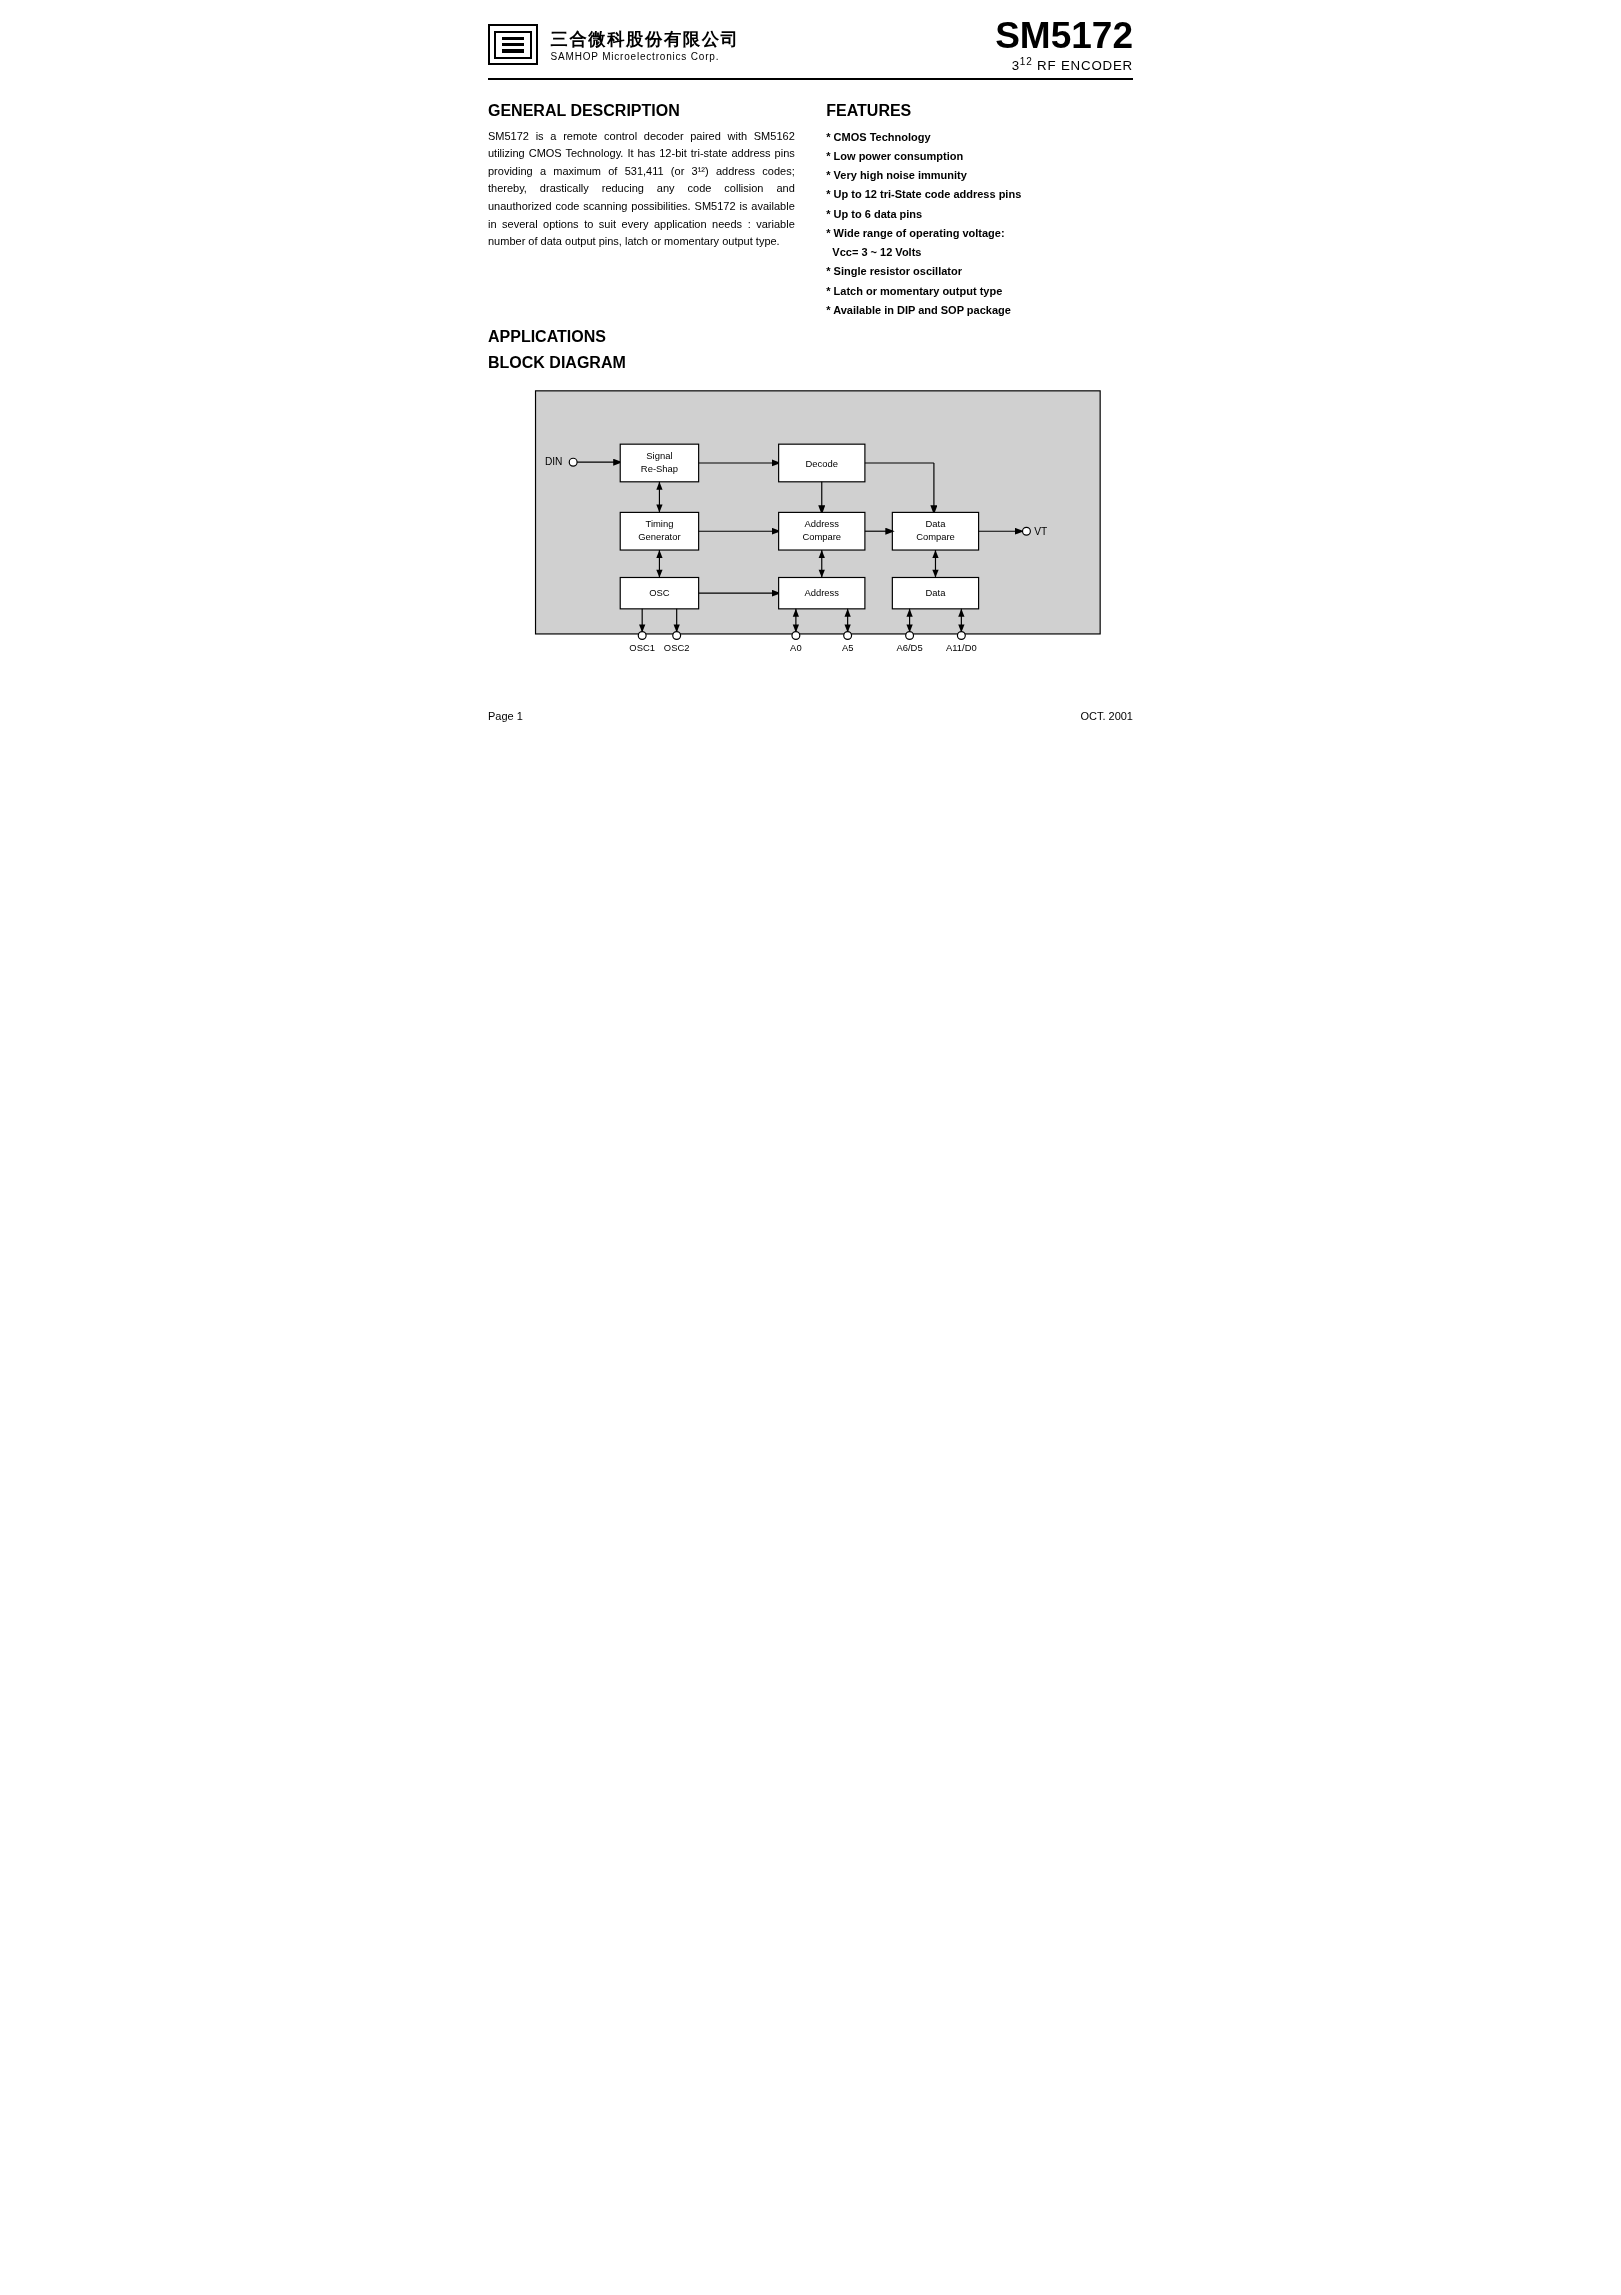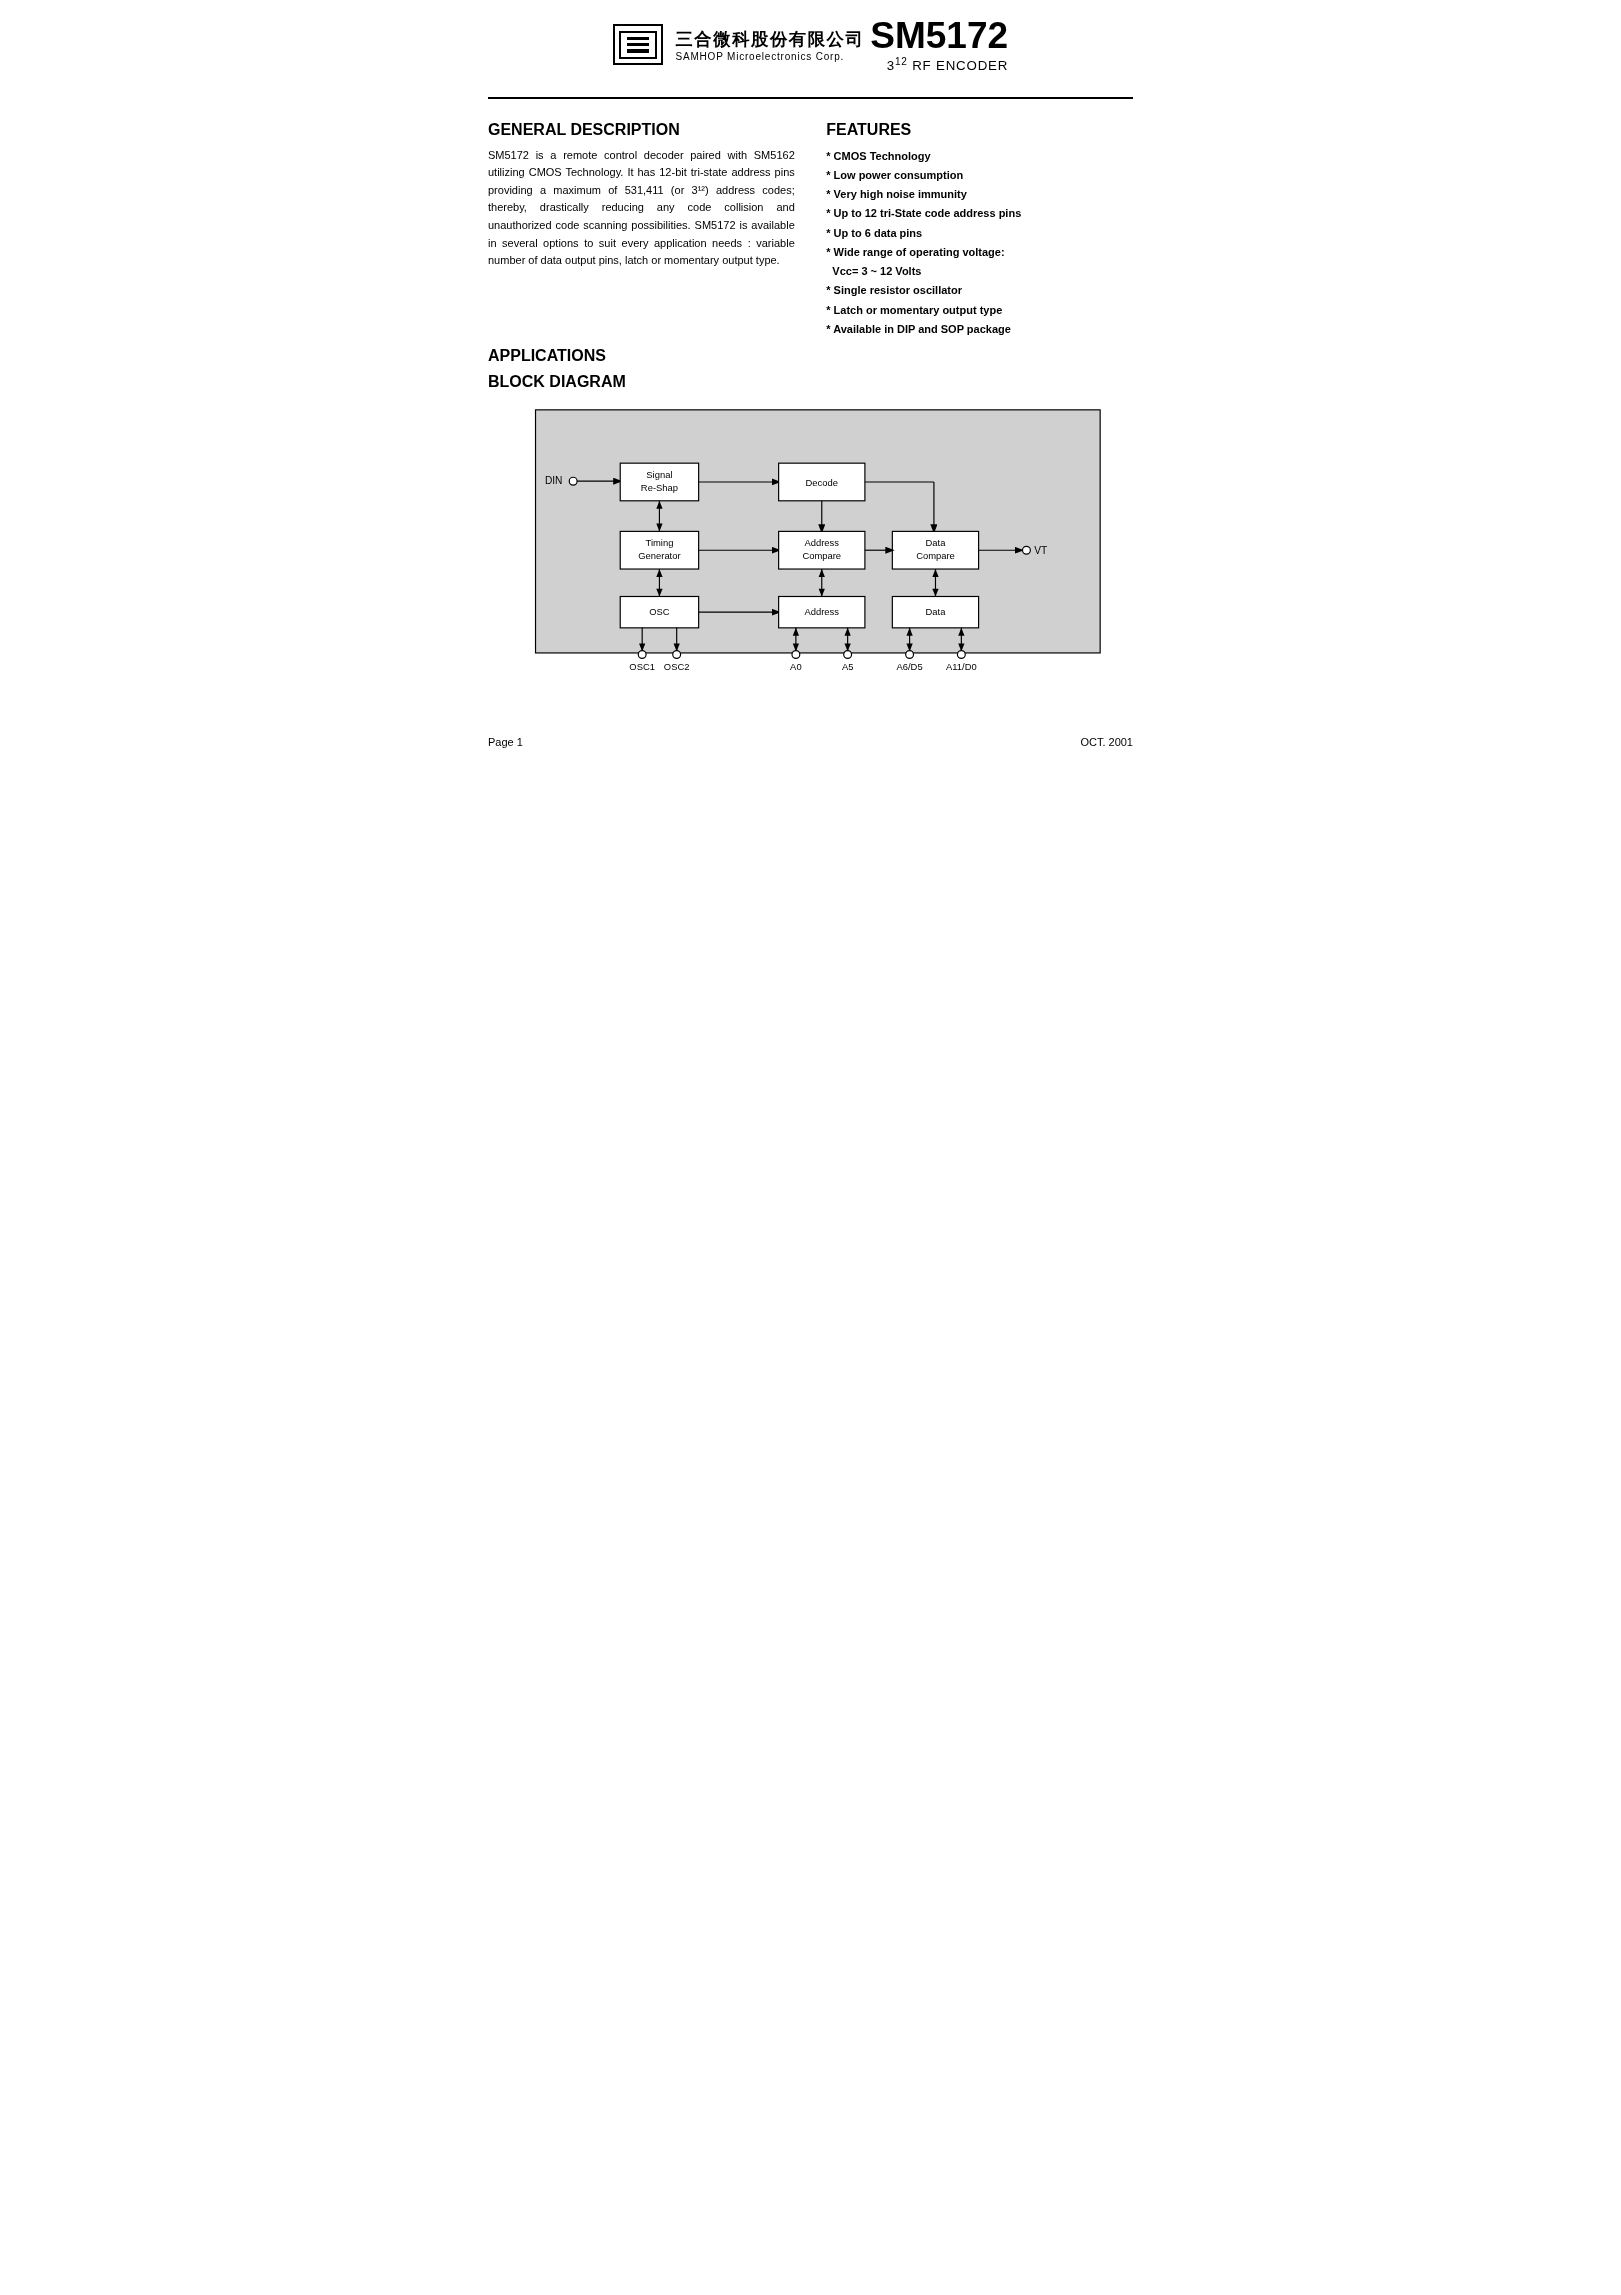--- a/index.html
+++ b/index.html
@@ -10,22 +10,22 @@
       color: #000;
       width: 707px;
       margin: 0 auto;
       padding: 15.7px 31px 31px 31px;
     }
 
     
     .header {
       display: flex;
       align-items: center;
-      justify-content: center;
-      padding-bottom: 23px;
+      justify-content: space-between;
+      padding-bottom: 4px;
       border-bottom: 2.4px solid #000;
       margin-bottom: 22px;
       gap: 6px;
     }
     .header-left {
       display: flex;
       align-items: center;
       gap: 12.6px;
     }
     .logo-box {
@@ -137,21 +137,21 @@
 
     
     .diagram-container {
       width: 100%;
     }
 
     
     .footer {
       display: flex;
       justify-content: space-between;
-      margin-top: 33px;
+      margin-top: 26px;
       font-size: 11px;
     }
   </style>
 </head>
 <body>
 
 <div class="header">
   <div class="header-left">
     <div class="logo-box">
       <div class="logo-inner">

